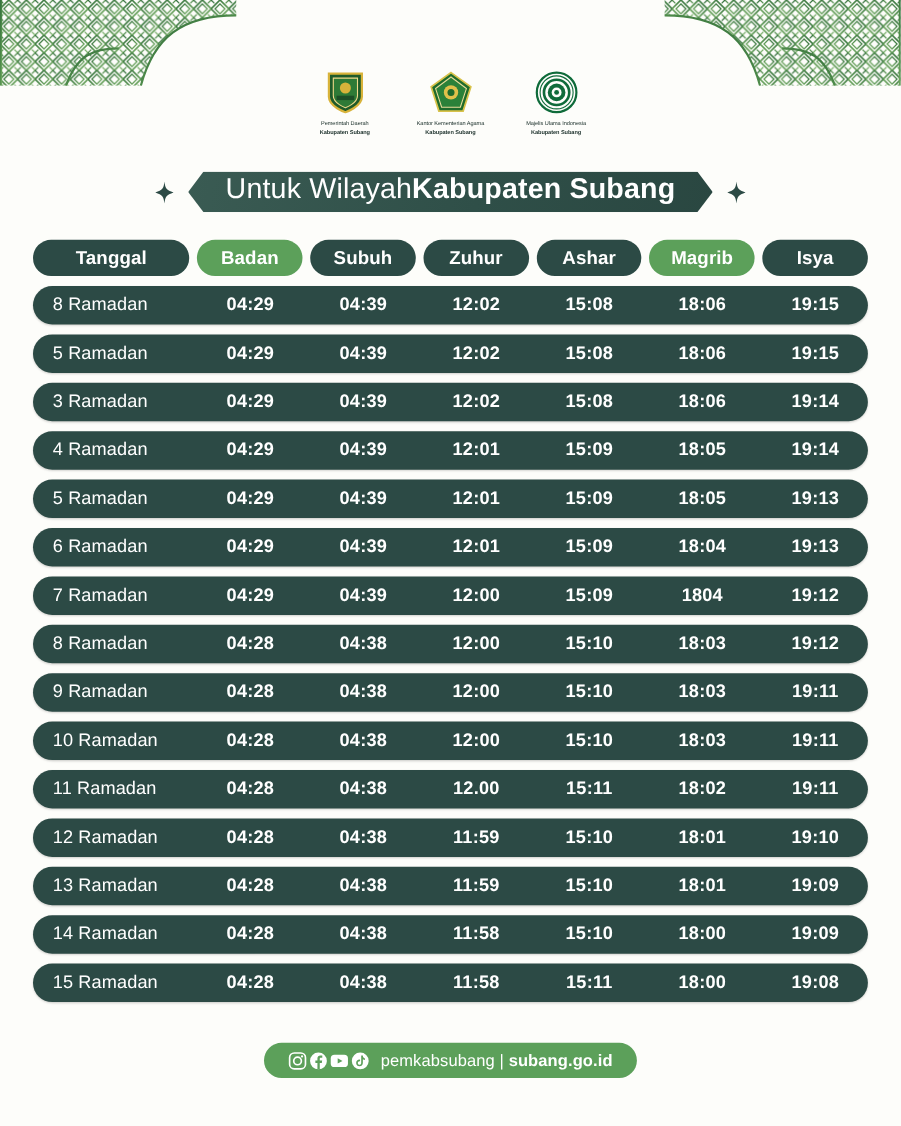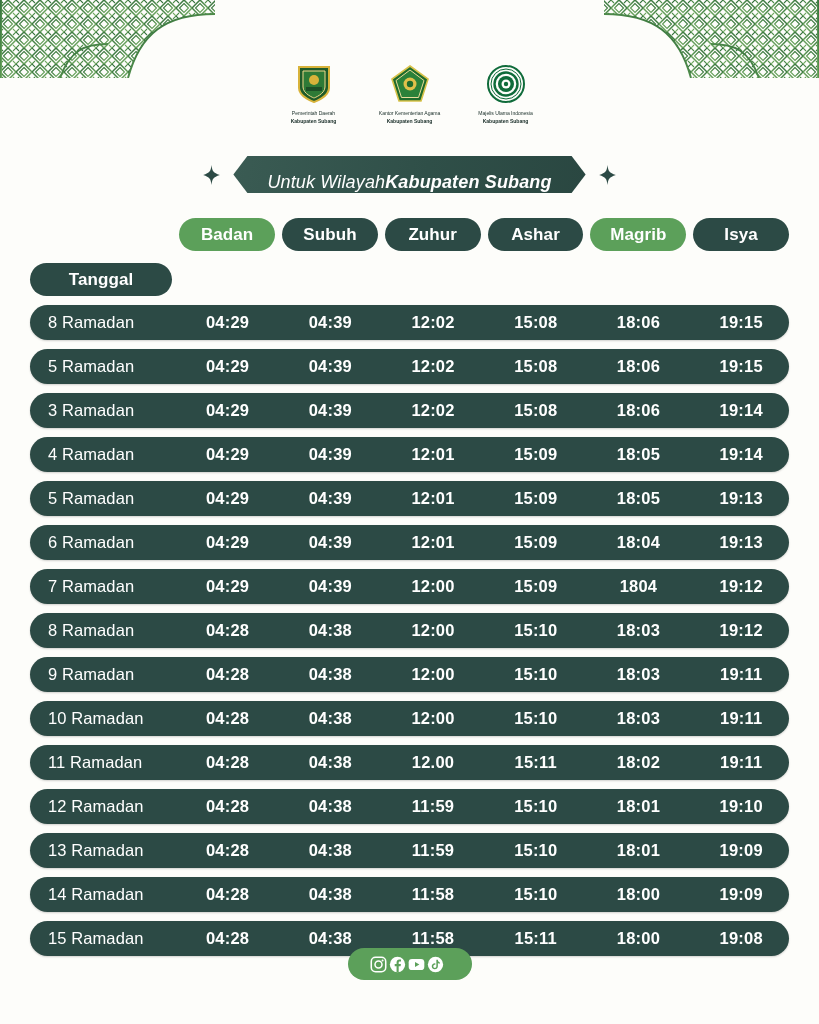--- a/index.html
+++ b/index.html
@@ -49,26 +49,25 @@
   .banner-wrap {
     position: absolute; top: 156px; left: 0; right: 0;
     display: flex; align-items: center; justify-content: center;
     gap: 13px;
   }
   .spark { width: 17px; height: 20px; flex: none; }
   .banner {
     background: linear-gradient(100deg,#3a5b53 0%, #2f4f48 55%, #2a4741 100%);
     color: #ffffff;
     height: 37px;
-    display: flex; align-items: flex-end; justify-content: center;
+    display: flex; align-items: flex-start; justify-content: center;
     padding: 0 34px;
-    font-size: 18px;
+    font-size: 26px;
     letter-spacing: 0.15px;
     clip-path: polygon(0% 50%, 14px 0%, calc(100% - 14px) 0%, 100% 50%, calc(100% - 14px) 100%, 14px 100%);
-    font-style: italic;
   }
   .banner .bold { font-weight: bold; }
   .banner .light { font-weight: normal; }
 
   
   .table {
     position: absolute; top: 218px; left: 30px; width: 759px;
   }
   .head-row {
     display: flex; gap: 7px; margin-bottom: 9px;
@@ -76,21 +75,21 @@
   .pill {
     height: 33px; border-radius: 17px;
     display: flex; align-items: center; justify-content: center;
     color: #ffffff; font-weight: bold; font-size: 17px;
     letter-spacing: 0.1px;
   }
   .pill.dark  { background: #2c4a45; }
   .pill.green { background: #5ca05a; }
 
   
-  .c-date  { width: 147px; margin-top: 45px; }
+  .c-date  { width: 147px; }
   .c-time  { width: 99px; }
 
   
   .row {
     height: 35px;
     background: #2c4a45;
     border-radius: 18px;
     display: flex; align-items: center;
     margin-bottom: 9px;
     box-shadow: 0 1px 2px rgba(0,0,0,0.18);
@@ -410,16 +409,17 @@
         </svg>
         <svg width="17" height="17" viewBox="0 0 20 20">
           <rect x="0.8" y="3.4" width="18.4" height="13.2" rx="4" fill="#ffffff"></rect>
           <path d="M8.2,7.2 L13.4,10 L8.2,12.8 Z" fill="#5ca05a"></path>
         </svg>
         <svg width="17" height="17" viewBox="0 0 20 20">
           <circle cx="10" cy="10" r="9" fill="#ffffff"></circle>
           <path d="M11,4.3 V12.1 C11,13.2 10.2,14 9.2,14 C8.2,14 7.4,13.2 7.4,12.1 C7.4,11.1 8.2,10.3 9.2,10.3 C9.4,10.3 9.6,10.33 9.8,10.4 V8.6 C9.6,8.57 9.4,8.55 9.2,8.55 C7.2,8.55 5.6,10.15 5.6,12.1 C5.6,14.1 7.2,15.7 9.2,15.7 C11.2,15.7 12.8,14.1 12.8,12.1 V8.2 C13.4,8.7 14.2,9 15,9.05 V7.3 C13.8,7.2 12.8,6.1 12.8,4.3 Z" fill="#5ca05a"></path>
         </svg>
       </span>
+      <span class="footer-text"><span>pemkabsubang</span><span> | </span><span class="strong">subang.go.id</span></span>
     </div>
   </div>
 
 </div>
 
 </body></html>

